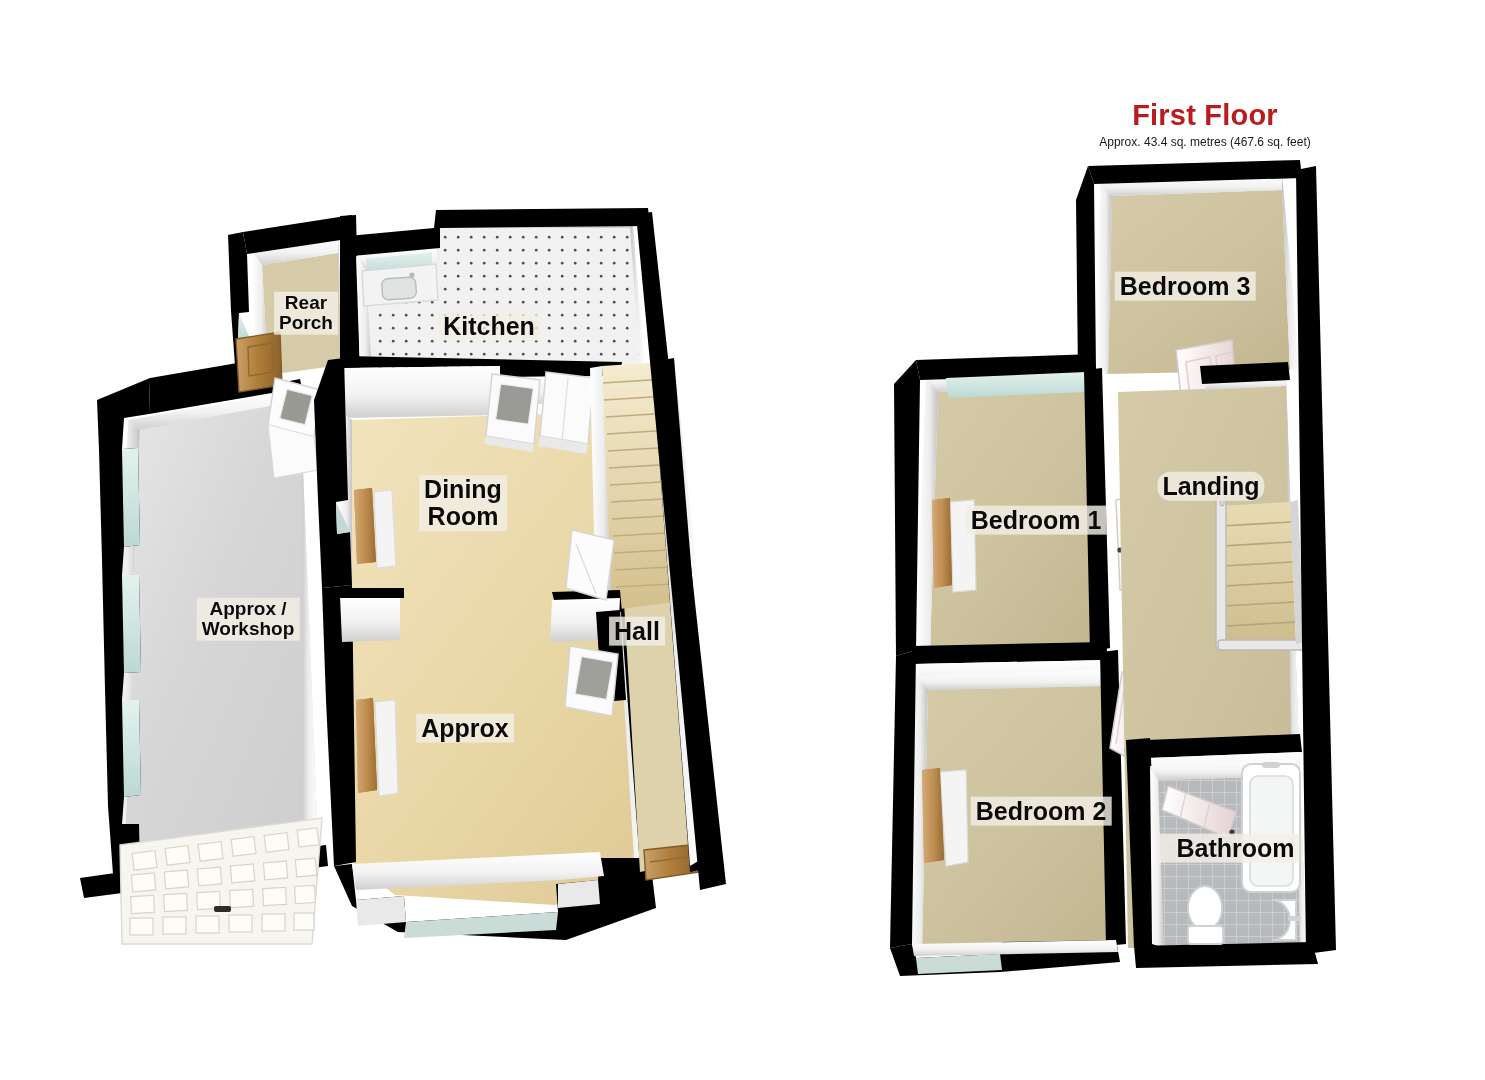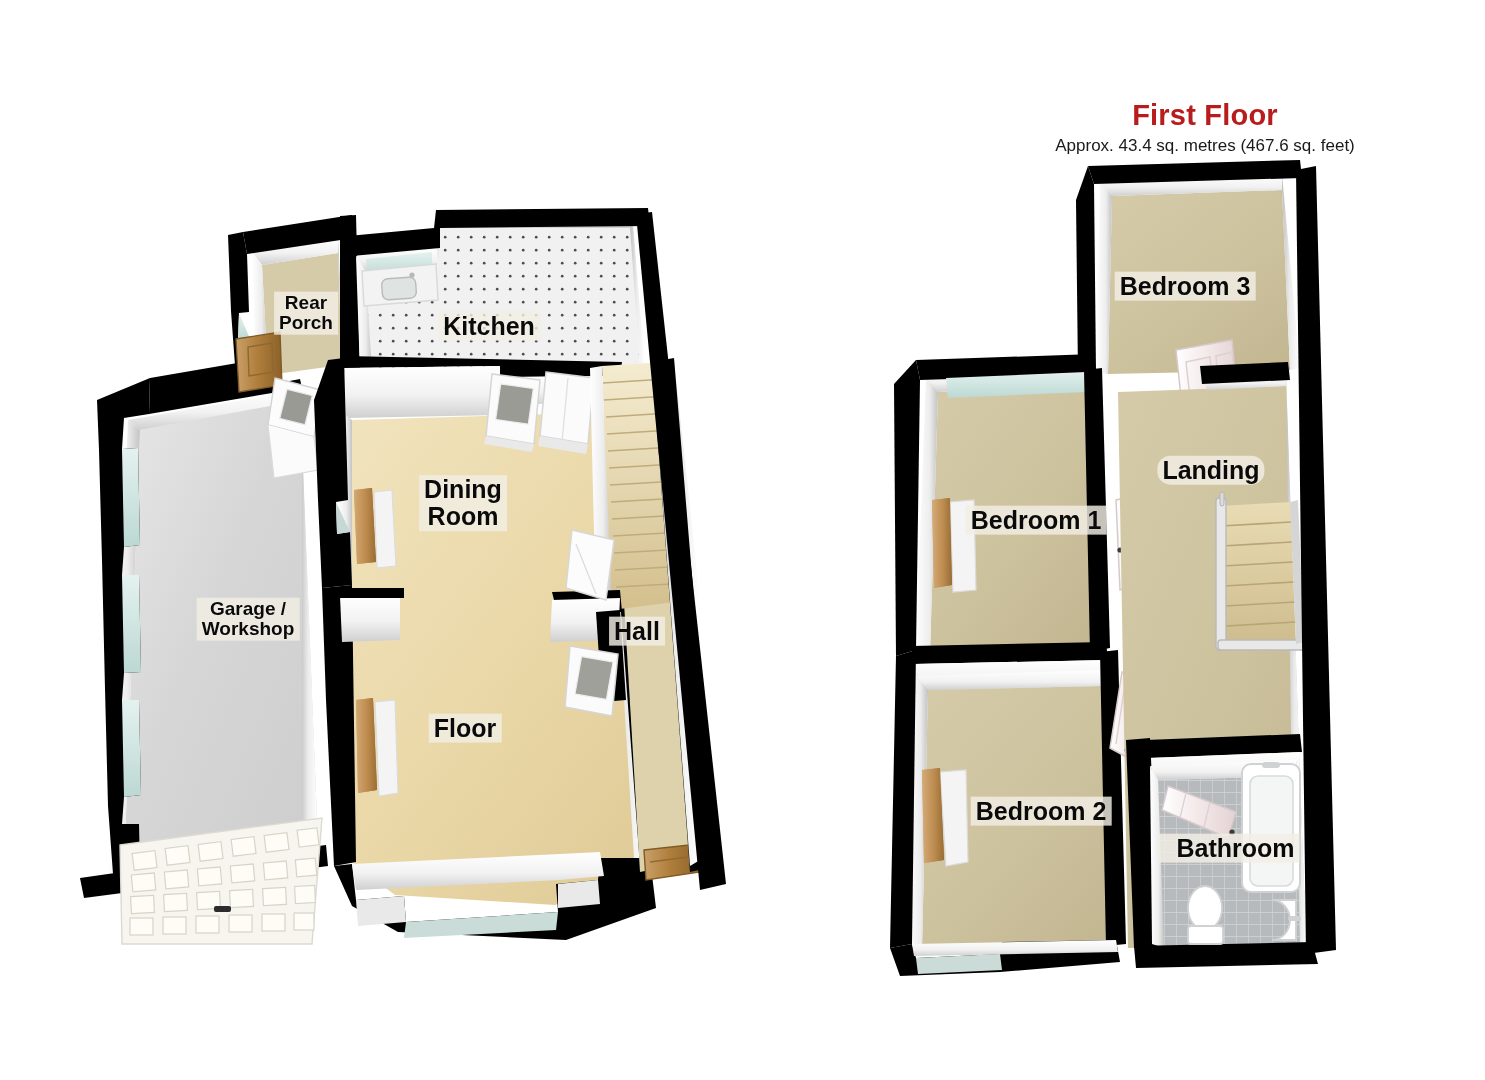--- a/index.html
+++ b/index.html
@@ -29,21 +29,21 @@
   }
   .floor-heading .title {
     font-size: 29px;
     font-weight: bold;
     color: #b91c1c;
     letter-spacing: 0.2px;
     line-height: 1.15;
     white-space: nowrap;
   }
   .floor-heading .subtitle {
-    font-size: 17px;
+    font-size: 12px;
     font-weight: normal;
     color: #1a1a1a;
     line-height: 1.3;
     margin-top: 3px;
     white-space: nowrap;
   }
 
   #ground-heading { left: 189px; top: 155px; width: 490px; }
   #first-heading  { left: 960px; top: 99px;  width: 490px; }
 
@@ -516,26 +516,26 @@
         <line x1="1186" y1="793" x2="1180" y2="818" stroke="#ded0d2" stroke-width="1.3"></line>
         <line x1="1210" y1="802" x2="1204" y2="827" stroke="#ded0d2" stroke-width="1.3"></line>
         <circle cx="1232" cy="832" r="2.6" fill="#3a3a3a"></circle>
       </g>
     </g>
   </svg>
 
   <div class="room-label small" style="left:306px; top:313px;">Rear
 Porch</div>
   <div class="room-label" style="left:489px; top:326px;">Kitchen</div>
-  <div class="room-label small" style="left:248px; top:619px;">Garage /
+  <div class="room-label small" style="left:248px; top:619px;">Approx /
 Workshop</div>
   <div class="room-label" style="left:463px; top:503px;">Dining
 Room</div>
-  <div class="room-label" style="left:465px; top:728px;">Floor</div>
+  <div class="room-label" style="left:465px; top:728px;">Approx</div>
   <div class="room-label" style="left:637px; top:631px;">Hall</div>
 
   <div class="room-label" style="left:1185px; top:286px;">Bedroom 3</div>
   <div class="room-label" style="left:1036px; top:520px;">Bedroom 1</div>
-  <div class="room-label" style="left:1211px; top:470px;border-radius:13px;">Landing</div>
+  <div class="room-label" style="left:1211px; top:486px;border-radius:13px;">Landing</div>
   <div class="room-label" style="left:1041px; top:811px;">Bedroom 2</div>
   <div class="room-label" style="left:1229px; top:848px;padding-left:18px;">Bathroom</div>
 
 </div>
 
 </body></html>

